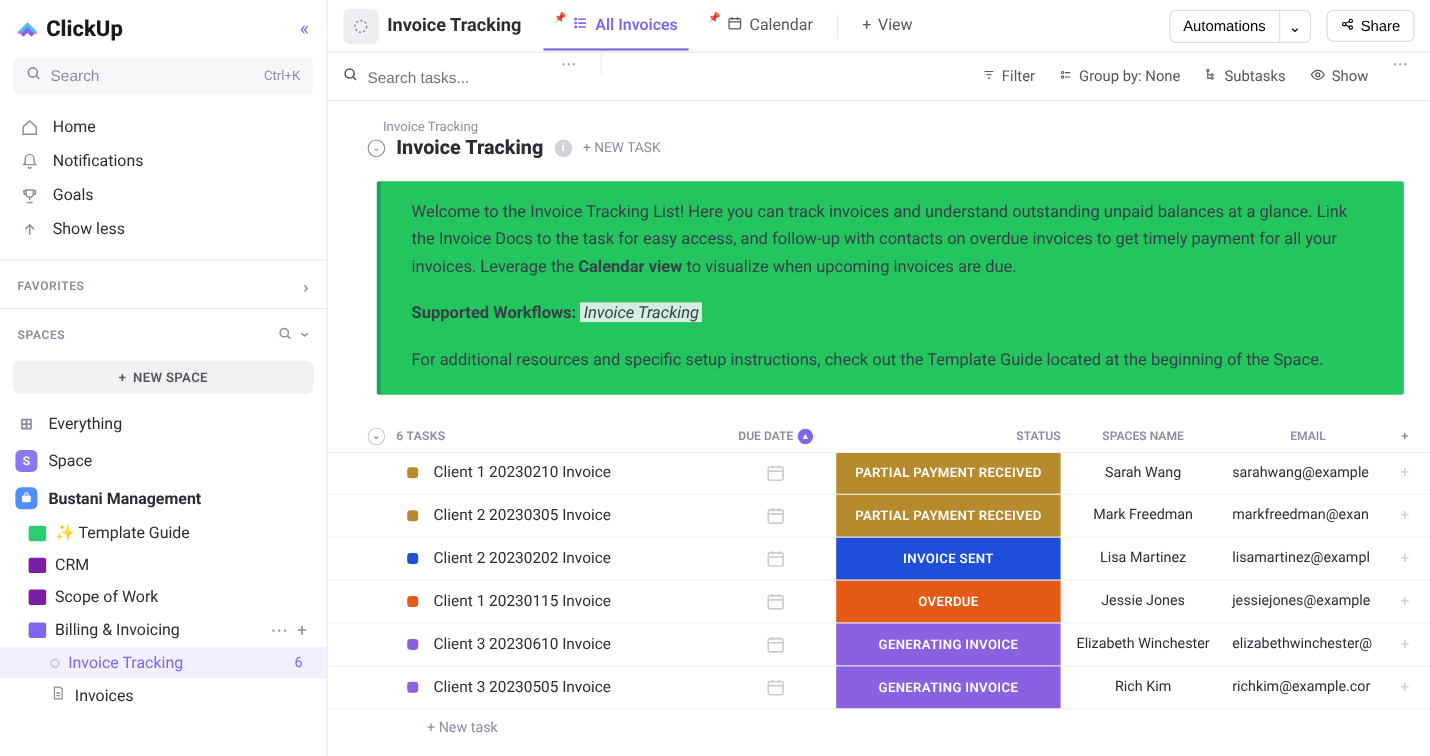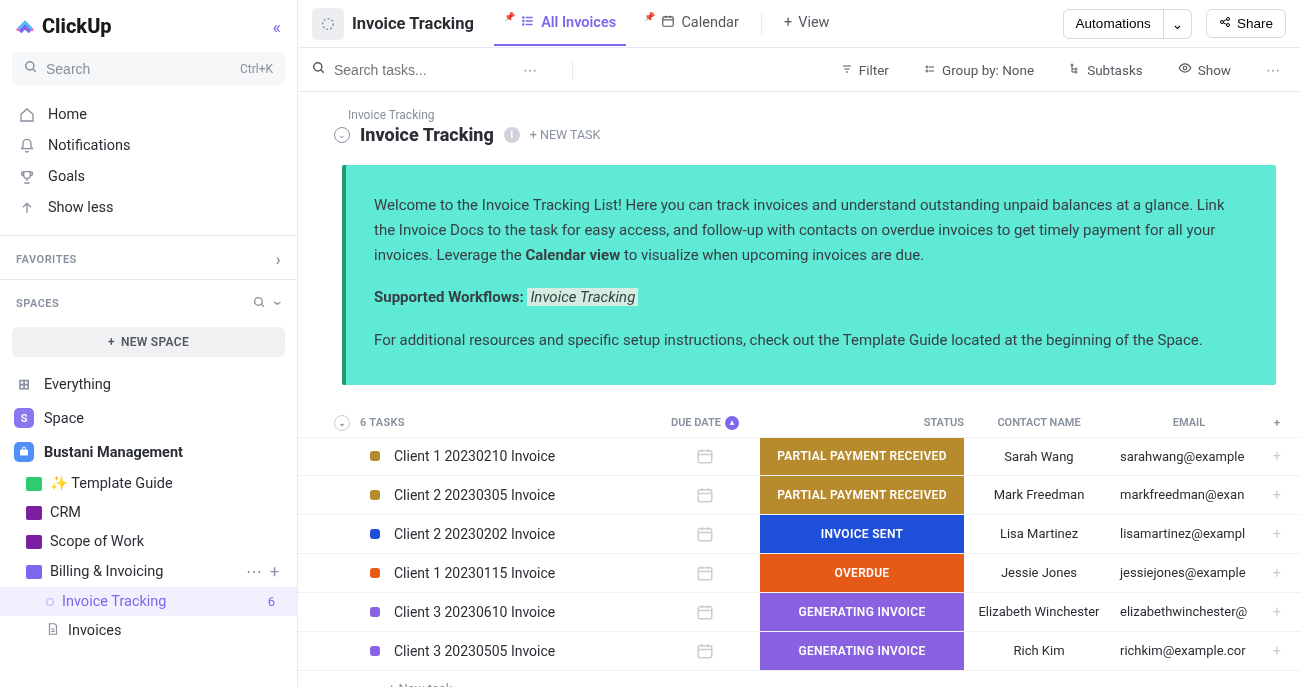--- a/index.html
+++ b/index.html
@@ -46,37 +46,37 @@
   .tab { display: flex; align-items: center; gap: 6px; padding: 12px 10px; font-size: 14.5px; color: #54585f; cursor: pointer; border-bottom: 2px solid transparent; position: relative; }
   .tab.active { color: #7b68ee; border-bottom-color: #7b68ee; font-weight: 600; }
   .tab .pin { font-size: 9px; position: relative; top: -6px; color: #87909e; }
   .tab-sep { width: 1px; height: 22px; background: #e8eaed; margin: 0 4px; }
   .spacer { flex: 1; }
   .btn { border: 1px solid #d6d9de; border-radius: 6px; padding: 6px 12px; font-size: 13.5px; background: #fff; cursor: pointer; display: flex; align-items: center; gap: 6px; }
   .btn-group { display: flex; }
   .btn-group .btn:first-child { border-top-right-radius:0; border-bottom-right-radius:0;}
   .btn-group .btn:last-child { border-top-left-radius:0; border-bottom-left-radius:0; border-left:none; padding:6px 8px;}
   
-  .toolbar { display: flex; align-items: center; padding: 0 14px; height: 44px; border-bottom: 1px solid #e8eaed; gap: 23px; }
+  .toolbar { display: flex; padding: 0 14px; height: 44px; border-bottom: 1px solid #e8eaed; gap: 10px; }
   .search-tasks { display: flex; align-items: center; gap: 8px; color: #87909e; }
   .search-tasks input { border: none; outline: none; font-size: 14px; width: 160px; }
   .tbar-item { display: flex; align-items: center; gap: 6px; font-size: 13.5px; color: #54585f; cursor: pointer; padding: 4px 6px; }
   .dots { color: #87909e; cursor: pointer; padding: 2px 6px; }
   .vline { width:1px; height:20px; background:#e8eaed; margin:0 6px;}
   
   .content { flex: 1; overflow: auto; padding: 0 0 20px 0; }
   .list-header { padding: 16px 24px 12px 36px; }
   .breadcrumb-sm { font-size: 12px; color: #87909e; margin-bottom: 2px; margin-left: 14px;}
   .list-title-row { display: flex; align-items: center; gap: 10px; }
   .circ { width: 16px; height: 16px; border: 1.5px solid #87909e; border-radius: 50%; display: flex; align-items: center; justify-content: center; font-size: 9px; color: #87909e; }
   .list-title { font-weight: 800; font-size: 18px; }
   .info-ic { width: 16px; height: 16px; border-radius: 50%; background: #cfd3d9; color: #fff; font-size: 10px; display: flex; align-items: center; justify-content: center; font-weight: 700; }
   .new-task-link { color: #87909e; font-size: 12.5px; cursor: pointer; }
   
-  .banner { margin: 8px 24px 24px 44px; background: #5eead4; border-left: 4px solid #1f9d6b; border-radius: 2px; padding: 28px 28px; color: #384047; font-size: 15px; line-height: 1.65; }
+  .banner { margin: 8px 24px 24px 44px; background: #22c55e; border-left: 4px solid #1f9d6b; border-radius: 2px; padding: 15px 28px; color: #384047; font-size: 15px; line-height: 1.65; }
   .banner p { margin-bottom: 18px; }
   .banner p:last-child { margin-bottom: 4px; }
   .banner .hl { background: #d5ece1; font-style: italic; padding: 0 3px; }
   
   .grid-head { display: flex; align-items: center; padding: 6px 10px 6px 36px; font-size: 11px; color: #87909e; font-weight: 600; }
   .col-name { flex: 1; display:flex; gap:10px; align-items:center;}
   .col-due { width: 110px; text-align: center; display:flex; justify-content:center; gap:4px;}
   .col-status { width: 204px; text-align: right; }
   .col-contact { width: 150px; text-align: center; }
   .col-email { width: 150px; text-align: center; }
@@ -359,21 +359,21 @@
     <div class="grid-head">
       <div class="col-name">
         <span class="circ" style="border-color:#c9cdd3;">⌄</span>
         <span class="task-count">6 TASKS</span>
       </div>
       <div class="col-due">
         <span>DUE DATE</span>
         <span class="sort-dot">▲</span>
       </div>
       <div class="col-status">STATUS</div>
-      <div class="col-contact">CONTACT NAME</div>
+      <div class="col-contact">SPACES NAME</div>
       <div class="col-email">EMAIL</div>
       <div class="col-plus">+</div>
     </div>
 
     <div id="rows">
         <div class="row">
           <span class="task-dot" style="background:#b78a2e"></span>
           <span class="task-name">Client 1 20230210 Invoice</span>
           <span class="due-cell">
             <svg class="cal-ic" viewBox="0 0 24 24" fill="none" stroke="currentColor" stroke-width="2">

